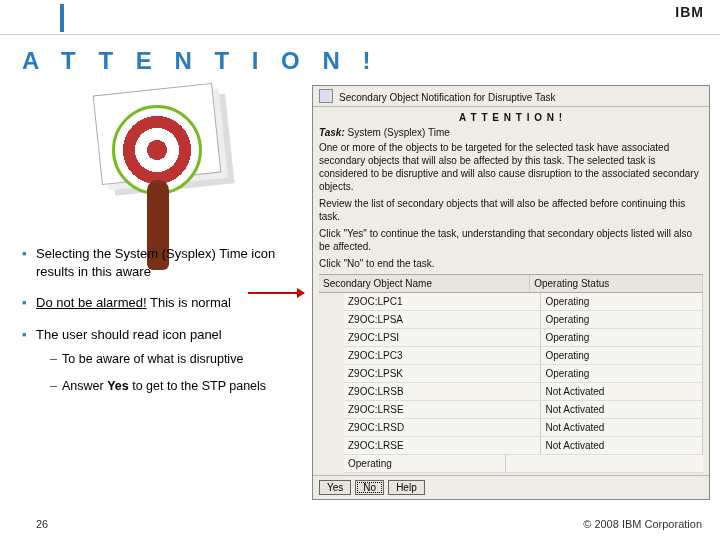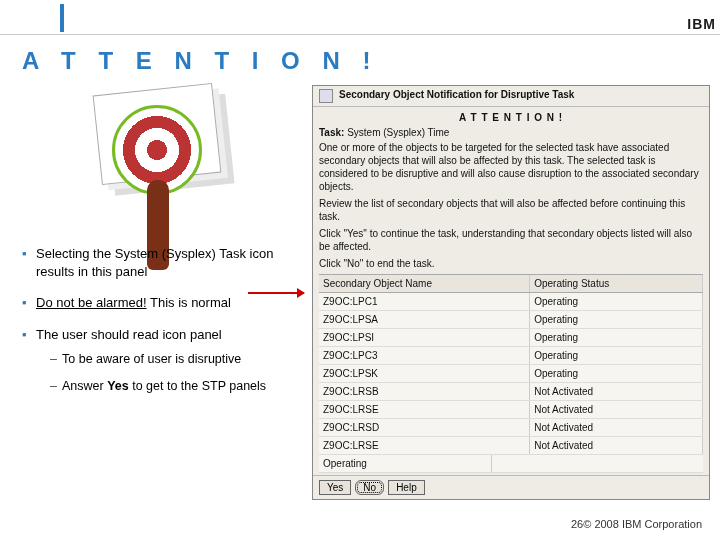--- a/index.html
+++ b/index.html
@@ -1,21 +1,21 @@
 <!DOCTYPE html>
 <html><head>
 <meta charset="utf-8">
 <style>
   * { box-sizing: border-box; margin: 0; padding: 0; }
   body {
     width: 720px; height: 540px; background: #fff;
     font-family: Arial, Helvetica, sans-serif; position: relative;
     overflow: hidden;
   }
-  .topbar { display: flex; align-items: flex-end; padding: 4px 4px 0 60px; }
+  .topbar { display: flex; align-items: flex-start; padding: 4px 16px 0 60px; }
   .top-accent { width: 4px; height: 28px; background: #2a7bbf; margin-right: auto; }
   .ibm-logo { font-weight: 900; letter-spacing: 1px; color: #1a1a1a; font-size: 14px; }
   .rule { height: 1px; background: #ccc; margin: 2px 0 8px 0; }
   .title { color: #2a7bbf; font-size: 24px; font-weight: 700; letter-spacing: 8px; padding: 4px 20px 10px 22px; }
   .content { display: flex; gap: 10px; padding: 0 10px 0 22px; }
   .left { width: 280px; }
   .illus {
     width: 170px; height: 150px; margin: 0 auto 10px;
     position: relative;
   }
@@ -42,67 +42,67 @@
   }
   .arrow::after {
     content: ""; position: absolute; right: -1px; top: -4px;
     border-left: 8px solid #c00; border-top: 5px solid transparent; border-bottom: 5px solid transparent;
   }
   .panel {
     flex: 1; border: 1px solid #888; background: #efece5; font-size: 10px; color: #111;
     display: flex; flex-direction: column;
   }
   .panel-title {
-    display: flex; align-items: flex-start; gap: 6px; padding: 3px 6px;
-    background: #efece5; border-bottom: 1px solid #bbb; font-weight: 700;
+    display: flex; align-items: flex-end; gap: 6px; padding: 3px 6px;
+    background: #efece5; border-bottom: 1px solid #bbb; font-weight: 400;
   }
   .panel-title .pic { width: 14px; height: 14px; border: 1px solid #888; background: #dde; }
   .panel-body { padding: 4px 6px 2px; line-height: 1.3; }
   .attn { text-align: center; font-weight: 800; letter-spacing: 1px; }
   .taskline { margin: 2px 0; }
-  .taskline b { font-weight: 700; }
+  .taskline b { font-weight: 700; font-style: italic; }
   .para { margin: 2px 0 4px; }
   .table { border-top: 1px solid #aaa; }
   .thead, .trow { display: flex; }
   .thead { background: #e9e5dd; border-bottom: 1px solid #aaa; justify-content: center; }
   .cell { padding: 2px 4px; border-right: 1px solid #ccc; }
   .c1 { flex: 0 0 55%; } .c2 { flex: 0 0 45%; }
-  .trow { border-bottom: 1px solid #ddd; background: #f7f5f0; }
+  .trow { border-bottom: 1px solid #ddd; background: #f7f5f0; margin-left: 25px; }
   .btnrow { display: flex; gap: 4px; padding: 4px 6px; border-top: 1px solid #bbb; background:#efece5; }
   .btn { border: 1px solid #666; background: #e8e4dc; padding: 1px 7px; font-size: 10px; }
-  .btn.focus { outline: 1px dotted #000; outline-offset: -3px; border-radius: 6px; }
-  .footer { position: absolute; bottom: 10px; left: 18px; right: 0; display: flex; justify-content: flex-end; padding: 0 18px; font-size: 11px; color: #333; }
+  .btn.focus { outline: 1px dotted #000; outline-offset: -3px; }
+  .footer { position: absolute; bottom: 10px; left: 18px; right: 0; display: flex; justify-content: space-between; padding: 0 18px; font-size: 11px; color: #333; }
 </style>
 </head>
 <body>
 
 <div class="topbar">
   <div class="top-accent"></div>
   <div class="ibm-logo">IBM</div>
 </div>
 <div class="rule"></div>
 
 <div class="title">A T T E N T I O N !</div>
 
 <div class="content">
   <div class="left">
     <div class="illus">
       <div class="papers"></div>
       <div class="target"></div>
       <div class="arm"></div>
     </div>
     <ul class="bullets">
-      <li>Selecting the System (Sysplex) Task icon results in this panel</li>
+      <li>Selecting the System (Sysplex) Time icon results in this aware</li>
       <li>
         <span class="underline">Do not be alarmed!</span><span> This is normal</span>
       </li>
       <li>
         <span>The user should read icon panel</span>
         <ul class="sub">
-          <li>To be aware of user is disruptive</li>
+          <li>To be aware of what is disruptive</li>
           <li>
             <span>Answer </span><b>Yes</b><span> to get to the STP panels</span>
           </li>
         </ul>
       </li>
     </ul>
   </div>
 
   <div class="panel">
     <div class="panel-title">

